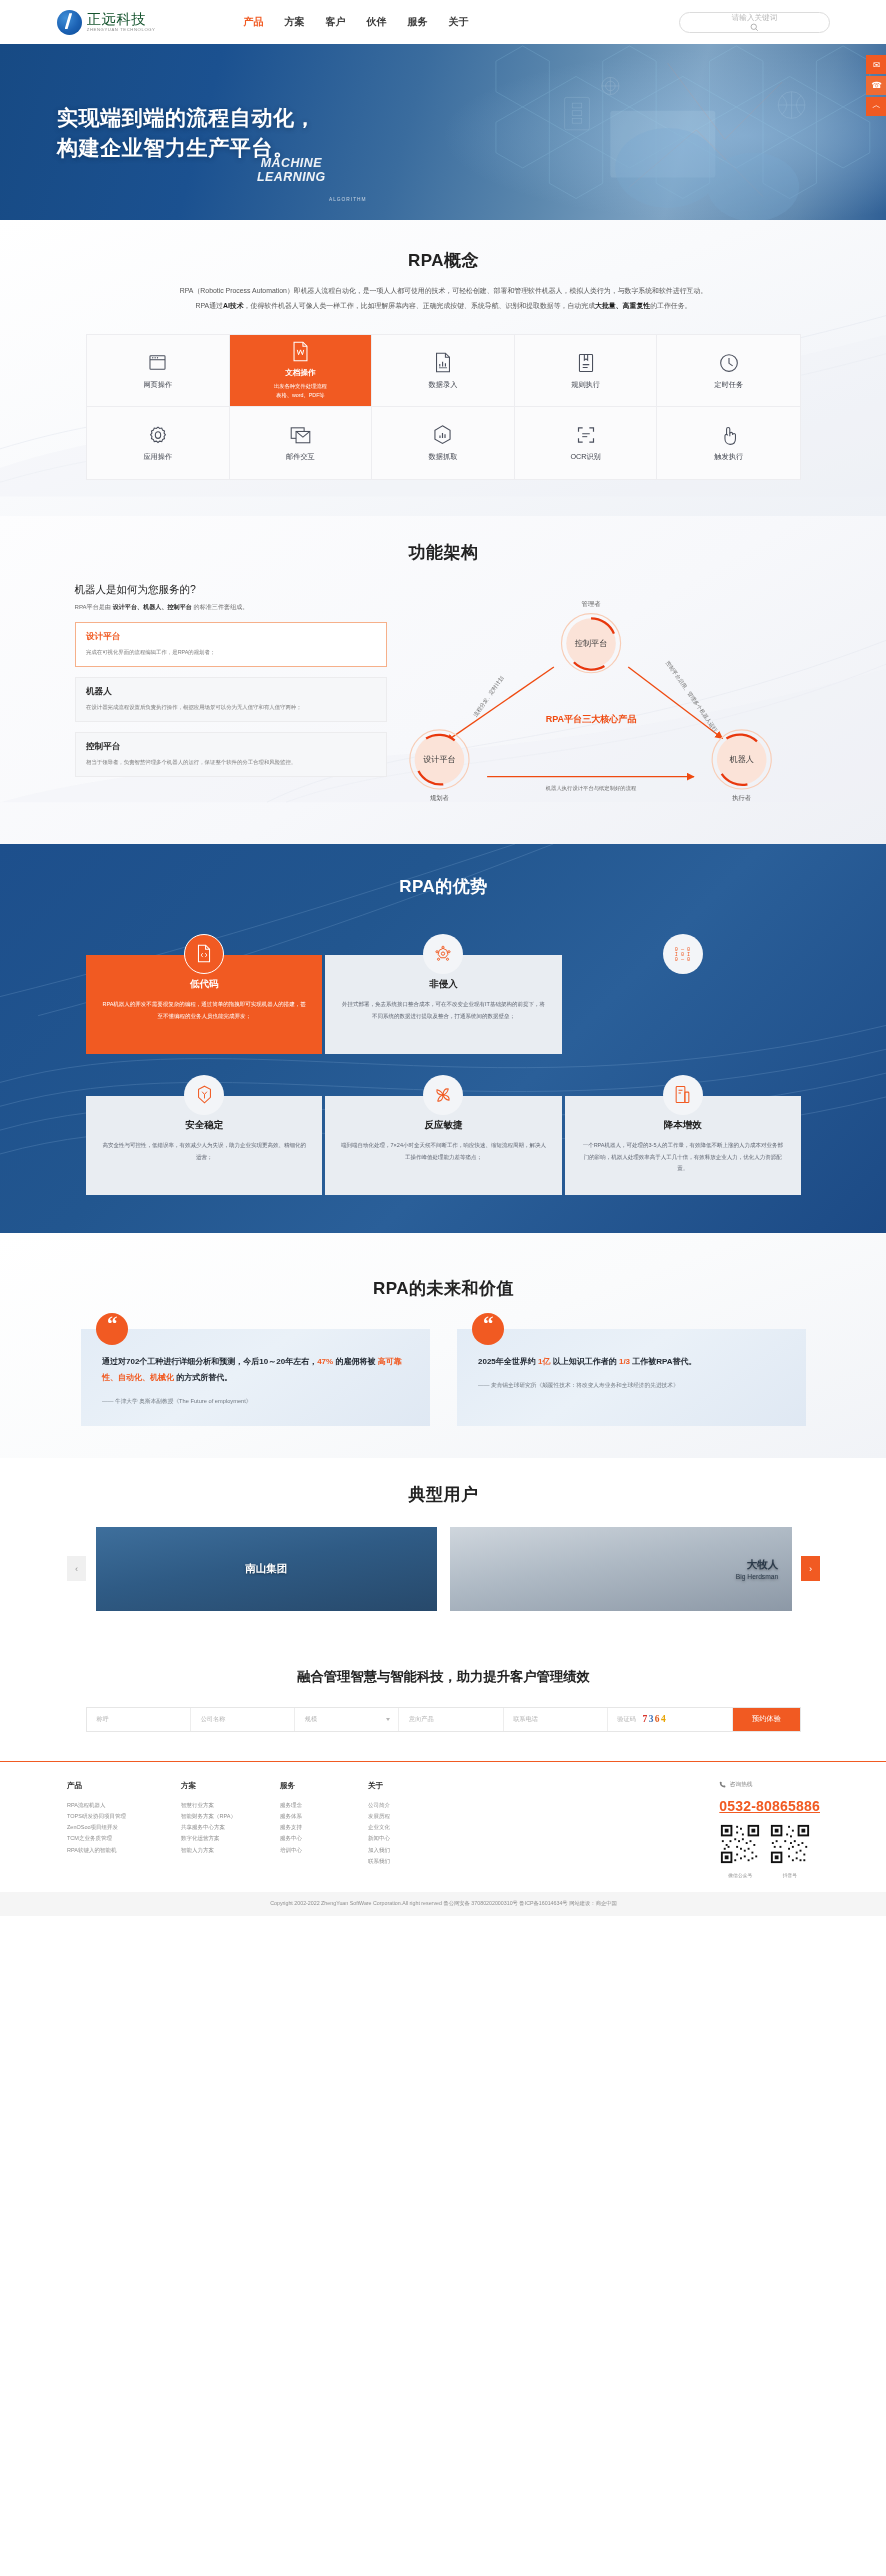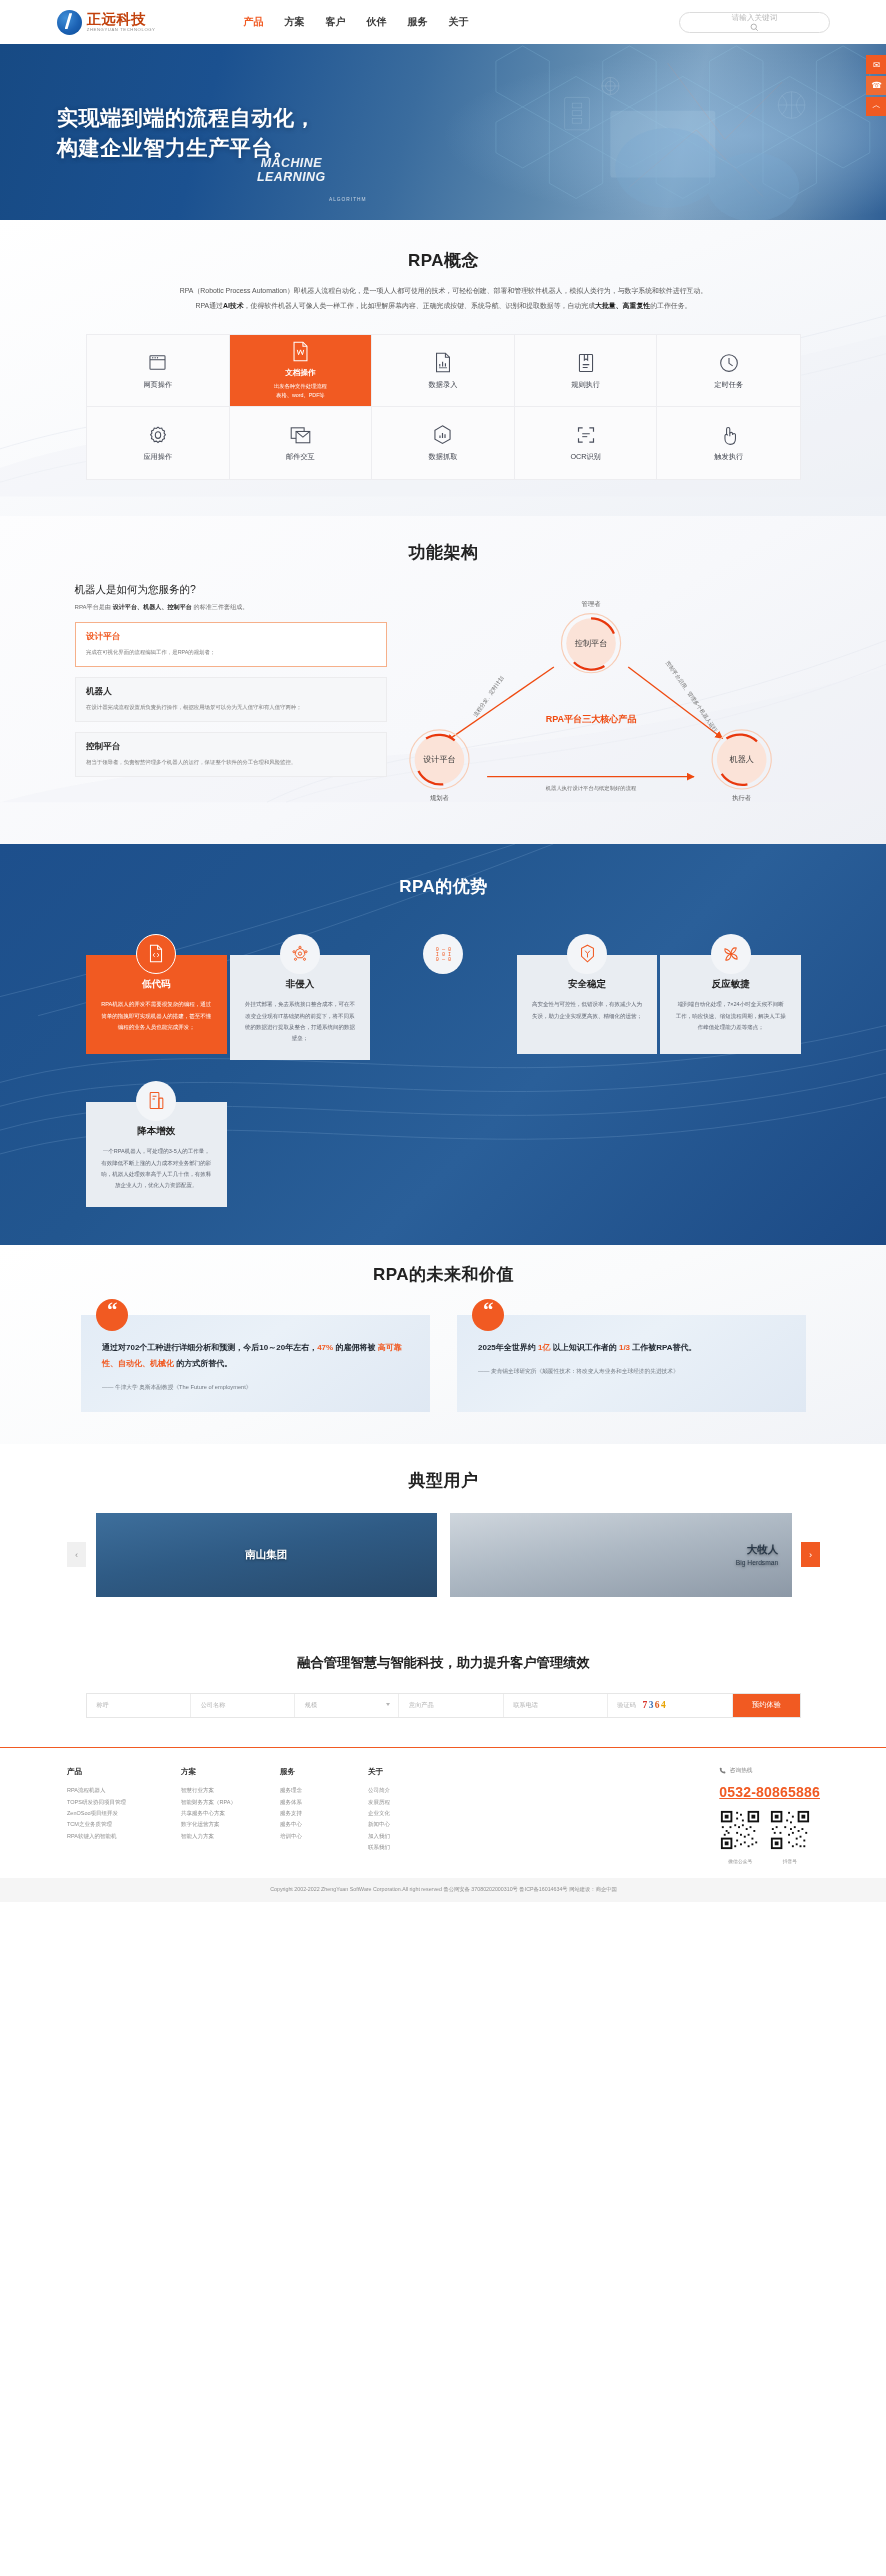--- a/index.html
+++ b/index.html
@@ -22,21 +22,21 @@
     width: 25px; height: 25px; border-radius: 50%;
     background: radial-gradient(circle at 35% 32%, #3f8fd8 0%, #1c62b4 55%, #0d4c95 100%);
     position: relative; flex: none;
   }
   .logo-mark::after {
     content: ""; position: absolute; left: 7.6px; top: 3.8px;
     width: 7.6px; height: 16px; background: #fff;
     clip-path: polygon(62% 0, 100% 0, 38% 100%, 0 100%);
   }
   .logo-text { line-height: 1; }
-  .logo-cn { font-size: 14.3px; font-weight: bold; color: #c2410c; letter-spacing: 0.5px; }
+  .logo-cn { font-size: 14.3px; font-weight: normal; color: #14532d; letter-spacing: 0.5px; }
   .logo-en { font-size: 4.2px; color: #8c8c8c; letter-spacing: 0.6px; margin-top: 1.9px; }
   .nav { display: flex; gap: 21px; margin-left: 88px; }
   .nav a { font-size: 10px; color: #3c3c3c; text-decoration: none; font-weight: bold; }
   .nav a.active { color: #f15a22; }
   .search-box {
     margin-left: auto; width: 151px; height: 21px; border: 1px solid #dcdcdc;
     border-radius: 10.5px; display: flex; align-items: center;
     padding: 0 8.6px; font-size: 7.6px; color: #b9b9b9; position: relative; flex-direction: column;
   }
   .search-box .ph { flex: 1; }
@@ -132,21 +132,21 @@
   .arch-right { flex: 1; position: relative; height: 229px; }
 
   
   .adv {
     padding: 30.5px 0 38px; position: relative; overflow: hidden;
     background: linear-gradient(135deg, #1d4f8c 0%, #22568f 35%, #2a5f99 60%, #1c4a85 100%);
   }
   .adv .sec-title { color: #fff; position: relative; z-index: 2; }
   .adv-grid {
     width: 715px; margin: 36px auto 0; display: grid;
-    grid-template-columns: repeat(5, 1fr); gap: 21px 3px;
+    grid-template-columns: repeat(3, 1fr); gap: 21px 3px;
     position: relative; z-index: 2;
   }
   .acell { position: relative; padding-top: 21px; }
   .acell .bx {
     background: #e9edf2; padding: 23px 15.3px 15.3px; text-align: center; min-height: 99px;
   }
   .acell.on .bx { background: #f15a22; }
   .acell .bubble {
     position: absolute; left: 50%; top: 0; transform: translateX(-50%);
     width: 40px; height: 40px; border-radius: 50%; background: #f3f5f8;
@@ -154,21 +154,21 @@
     z-index: 3;
   }
   .acell.on .bubble { background: #f15a22; border: 1.5px solid #fff; color: #fff; }
   .acell h5 { font-size: 9.5px; font-weight: bold; color: #222; margin-bottom: 8.6px; }
   .acell.on h5 { color: #fff; }
   .acell p { font-size: 5.5px; color: #5e6470; line-height: 2.05; }
   .acell.on p { color: #fff; }
 
   
   .future {
-    padding: 18px 0 32px;
+    padding: 44px 0 32px;
     background: linear-gradient(160deg, #ffffff 0%, #fafbfc 50%, #f1f3f7 100%);
     position: relative;
   }
   .quotes { width: 725px; margin: 29px auto 0; display: flex; gap: 27px; position: relative; z-index: 2; }
   .q {
     flex: 1; position: relative; padding: 25px 21px 19px;
     background: linear-gradient(145deg, #e3ecf6 0%, #eaf1f8 45%, #dfe8f3 100%);
   }
   .q .mark {
     position: absolute; left: 15.3px; top: -16px; width: 32px; height: 32px;

